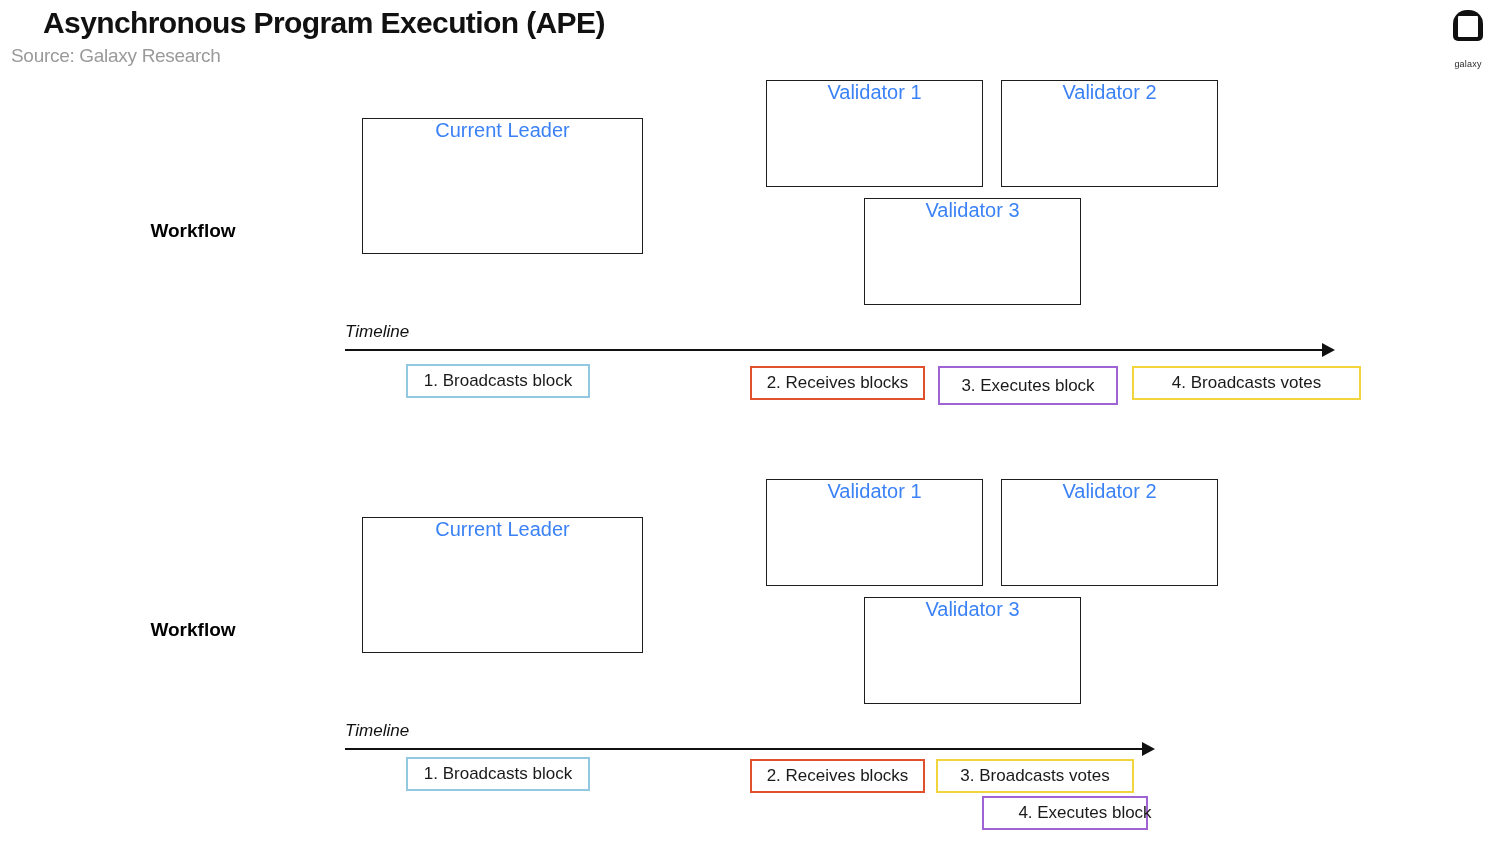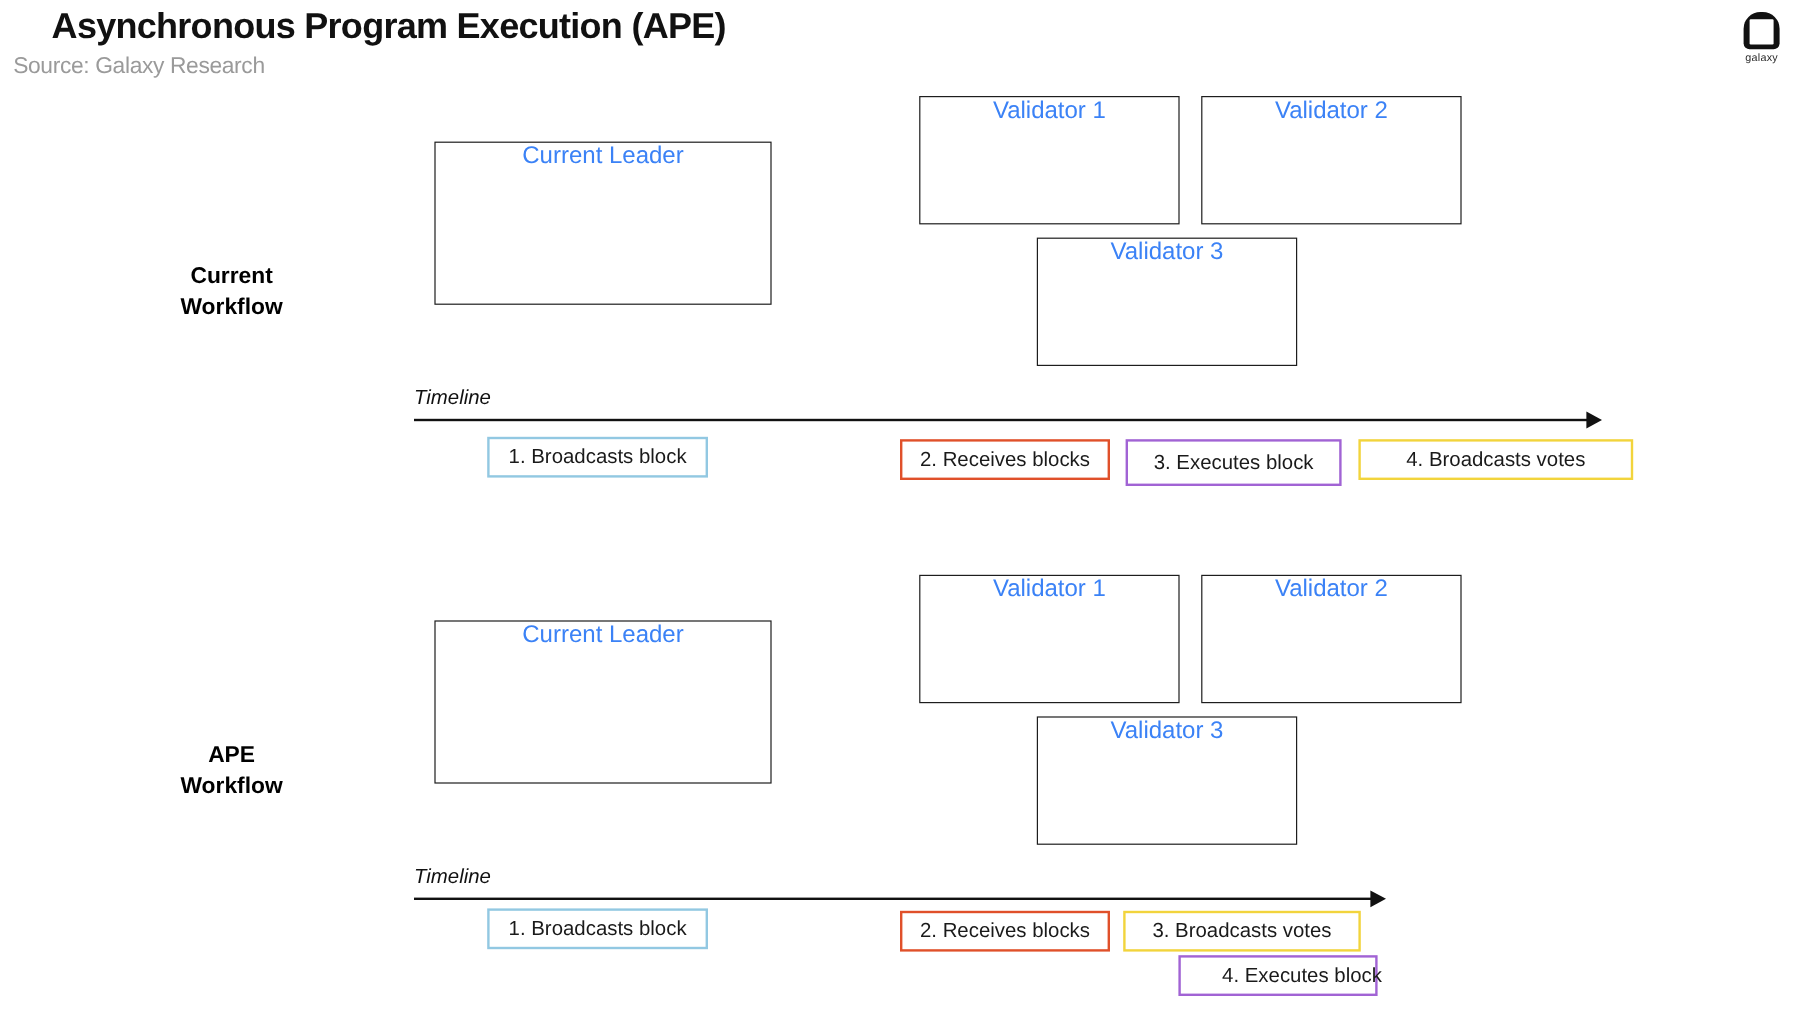--- a/index.html
+++ b/index.html
@@ -63,21 +63,21 @@
     right: 5px;
     bottom: 4px;
     background: #ffffff;
     border-radius: 1px;
   }
   .logo-text {
     text-align: center;
     font-size: 9px;
     color: #2a2a2a;
     letter-spacing: 0.2px;
-    margin-top: 2px;
+    margin-top: 18px;
   }
 
   
   .row-label {
     position: absolute;
     width: 200px;
     text-align: center;
     font-size: 19px;
     font-weight: 700;
     line-height: 26px;
@@ -138,21 +138,20 @@
 
 <div class="page-title">Asynchronous Program Execution (APE)</div>
 <div class="page-subtitle">Source: Galaxy Research</div>
 
 <div class="logo-wrap">
   <div class="logo-mark"></div>
   <div class="logo-text">galaxy</div>
 </div>
 
 <div class="row-label" style="left:93px; top:218px;">
-  <div>Current</div>
   <div>Workflow</div>
 </div>
 
 <div class="node-box" style="left:362px; top:118px; width:281px; height:136px;">
   <span>Current Leader</span>
 </div>
 
 <div class="node-box" style="left:766px; top:80px; width:217px; height:107px;">
   <span>Validator 1</span>
 </div>
@@ -176,21 +175,20 @@
   <span>2. Receives blocks</span>
 </div>
 <div class="step-box" style="left:938px; top:366px; width:180px; height:39px; border-color:#a163d4;">
   <span>3. Executes block</span>
 </div>
 <div class="step-box" style="left:1132px; top:366px; width:229px; height:34px; border-color:#f2d43c;">
   <span>4. Broadcasts votes</span>
 </div>
 
 <div class="row-label" style="left:93px; top:617px;">
-  <div>APE</div>
   <div>Workflow</div>
 </div>
 
 <div class="node-box" style="left:362px; top:517px; width:281px; height:136px;">
   <span>Current Leader</span>
 </div>
 
 <div class="node-box" style="left:766px; top:479px; width:217px; height:107px;">
   <span>Validator 1</span>
 </div>

